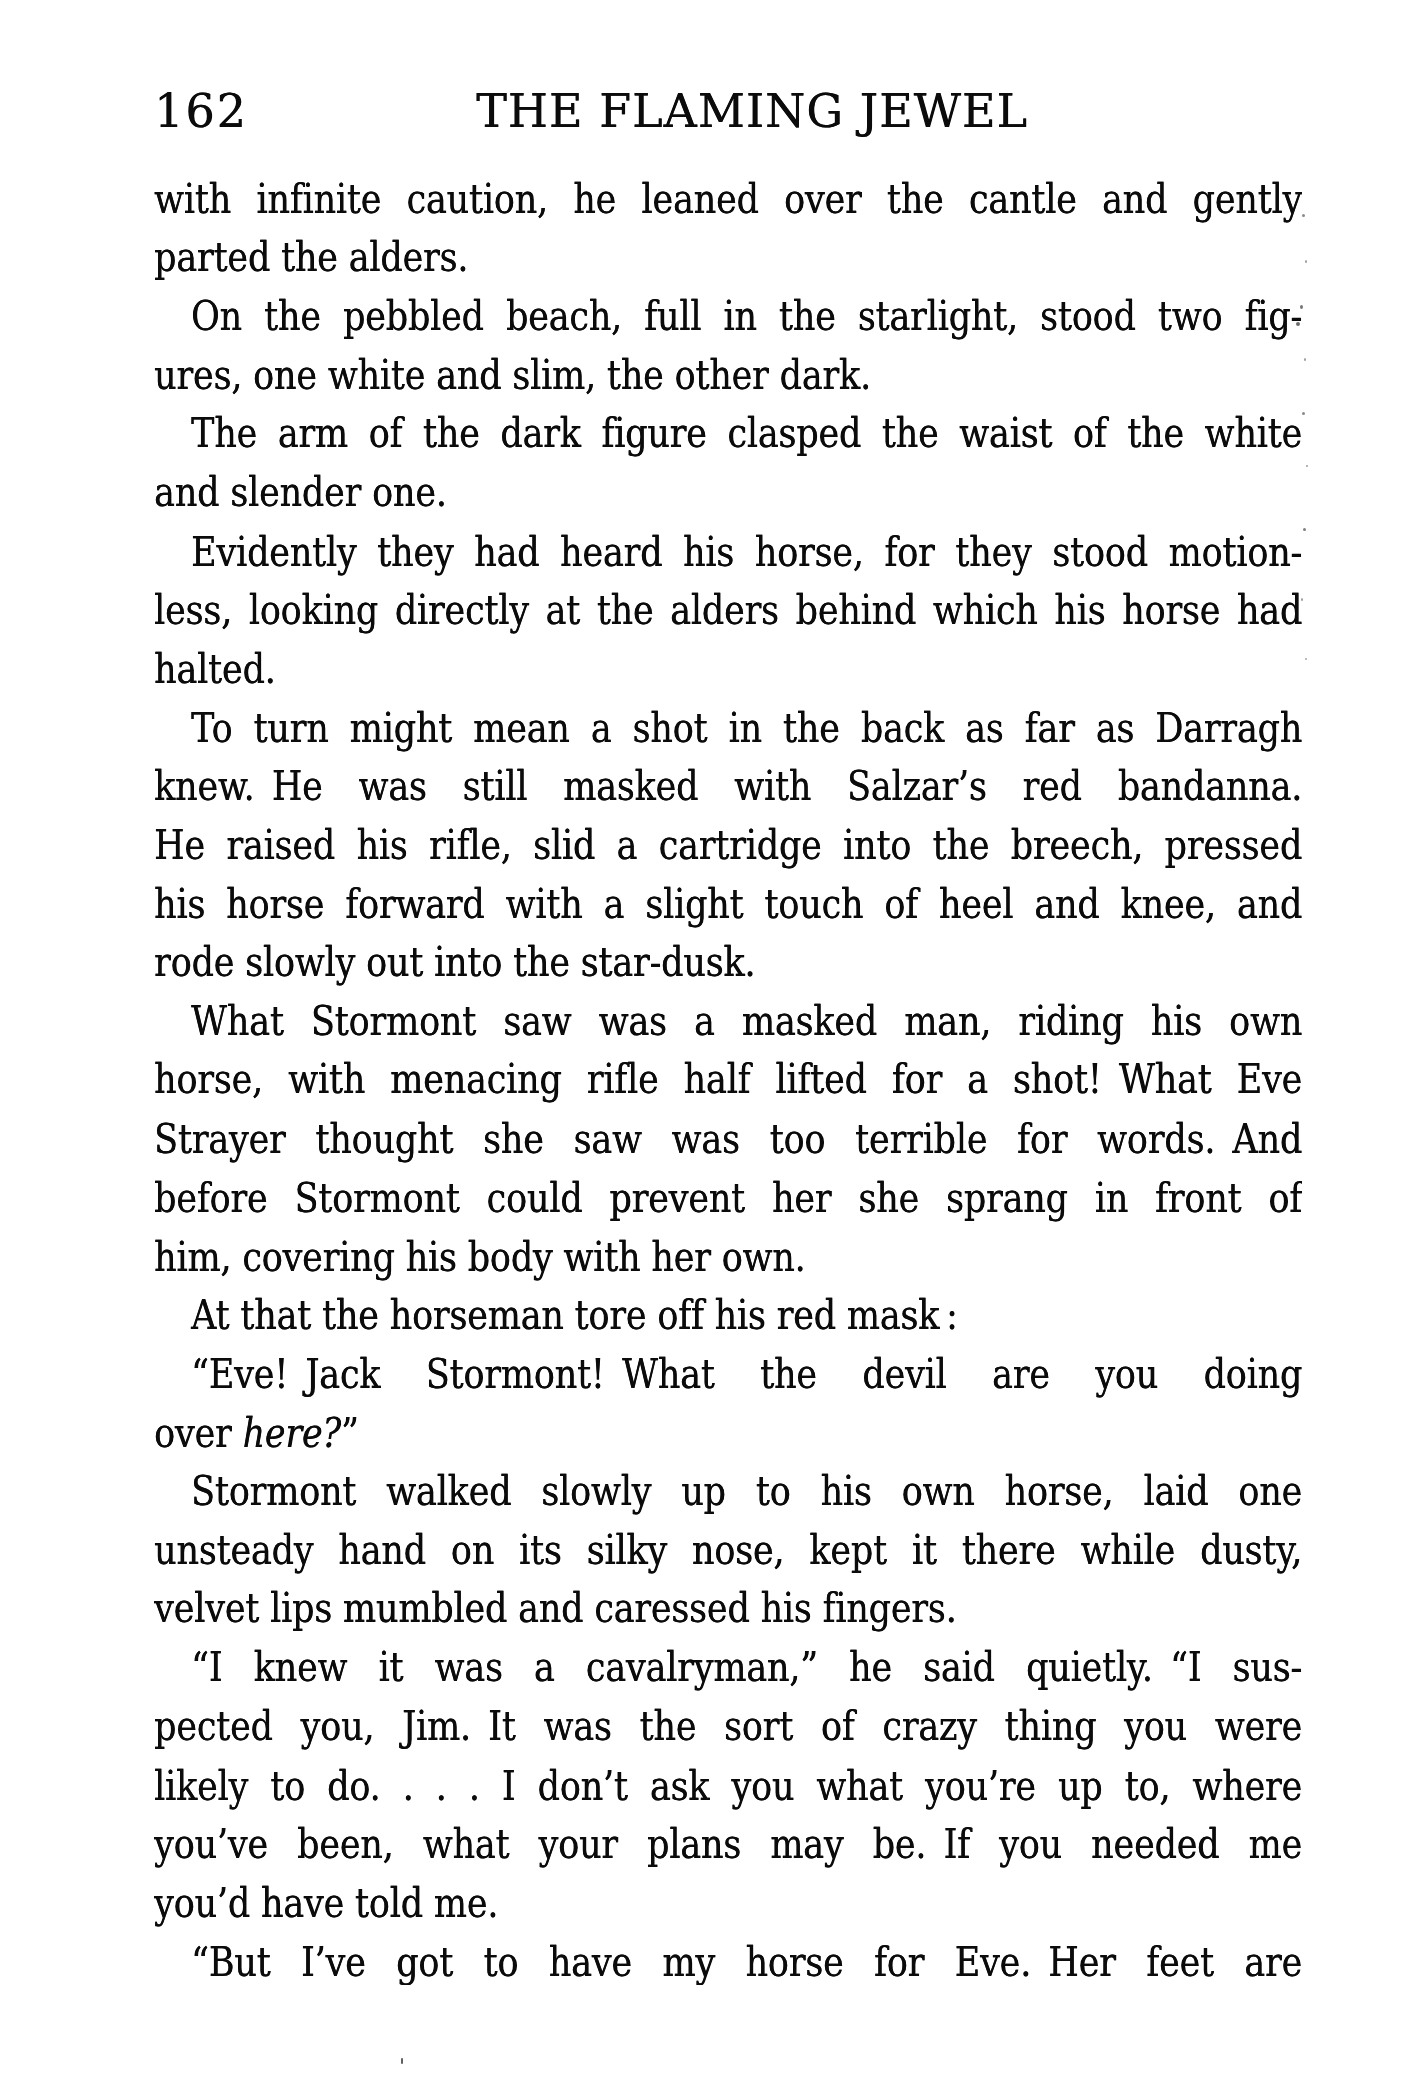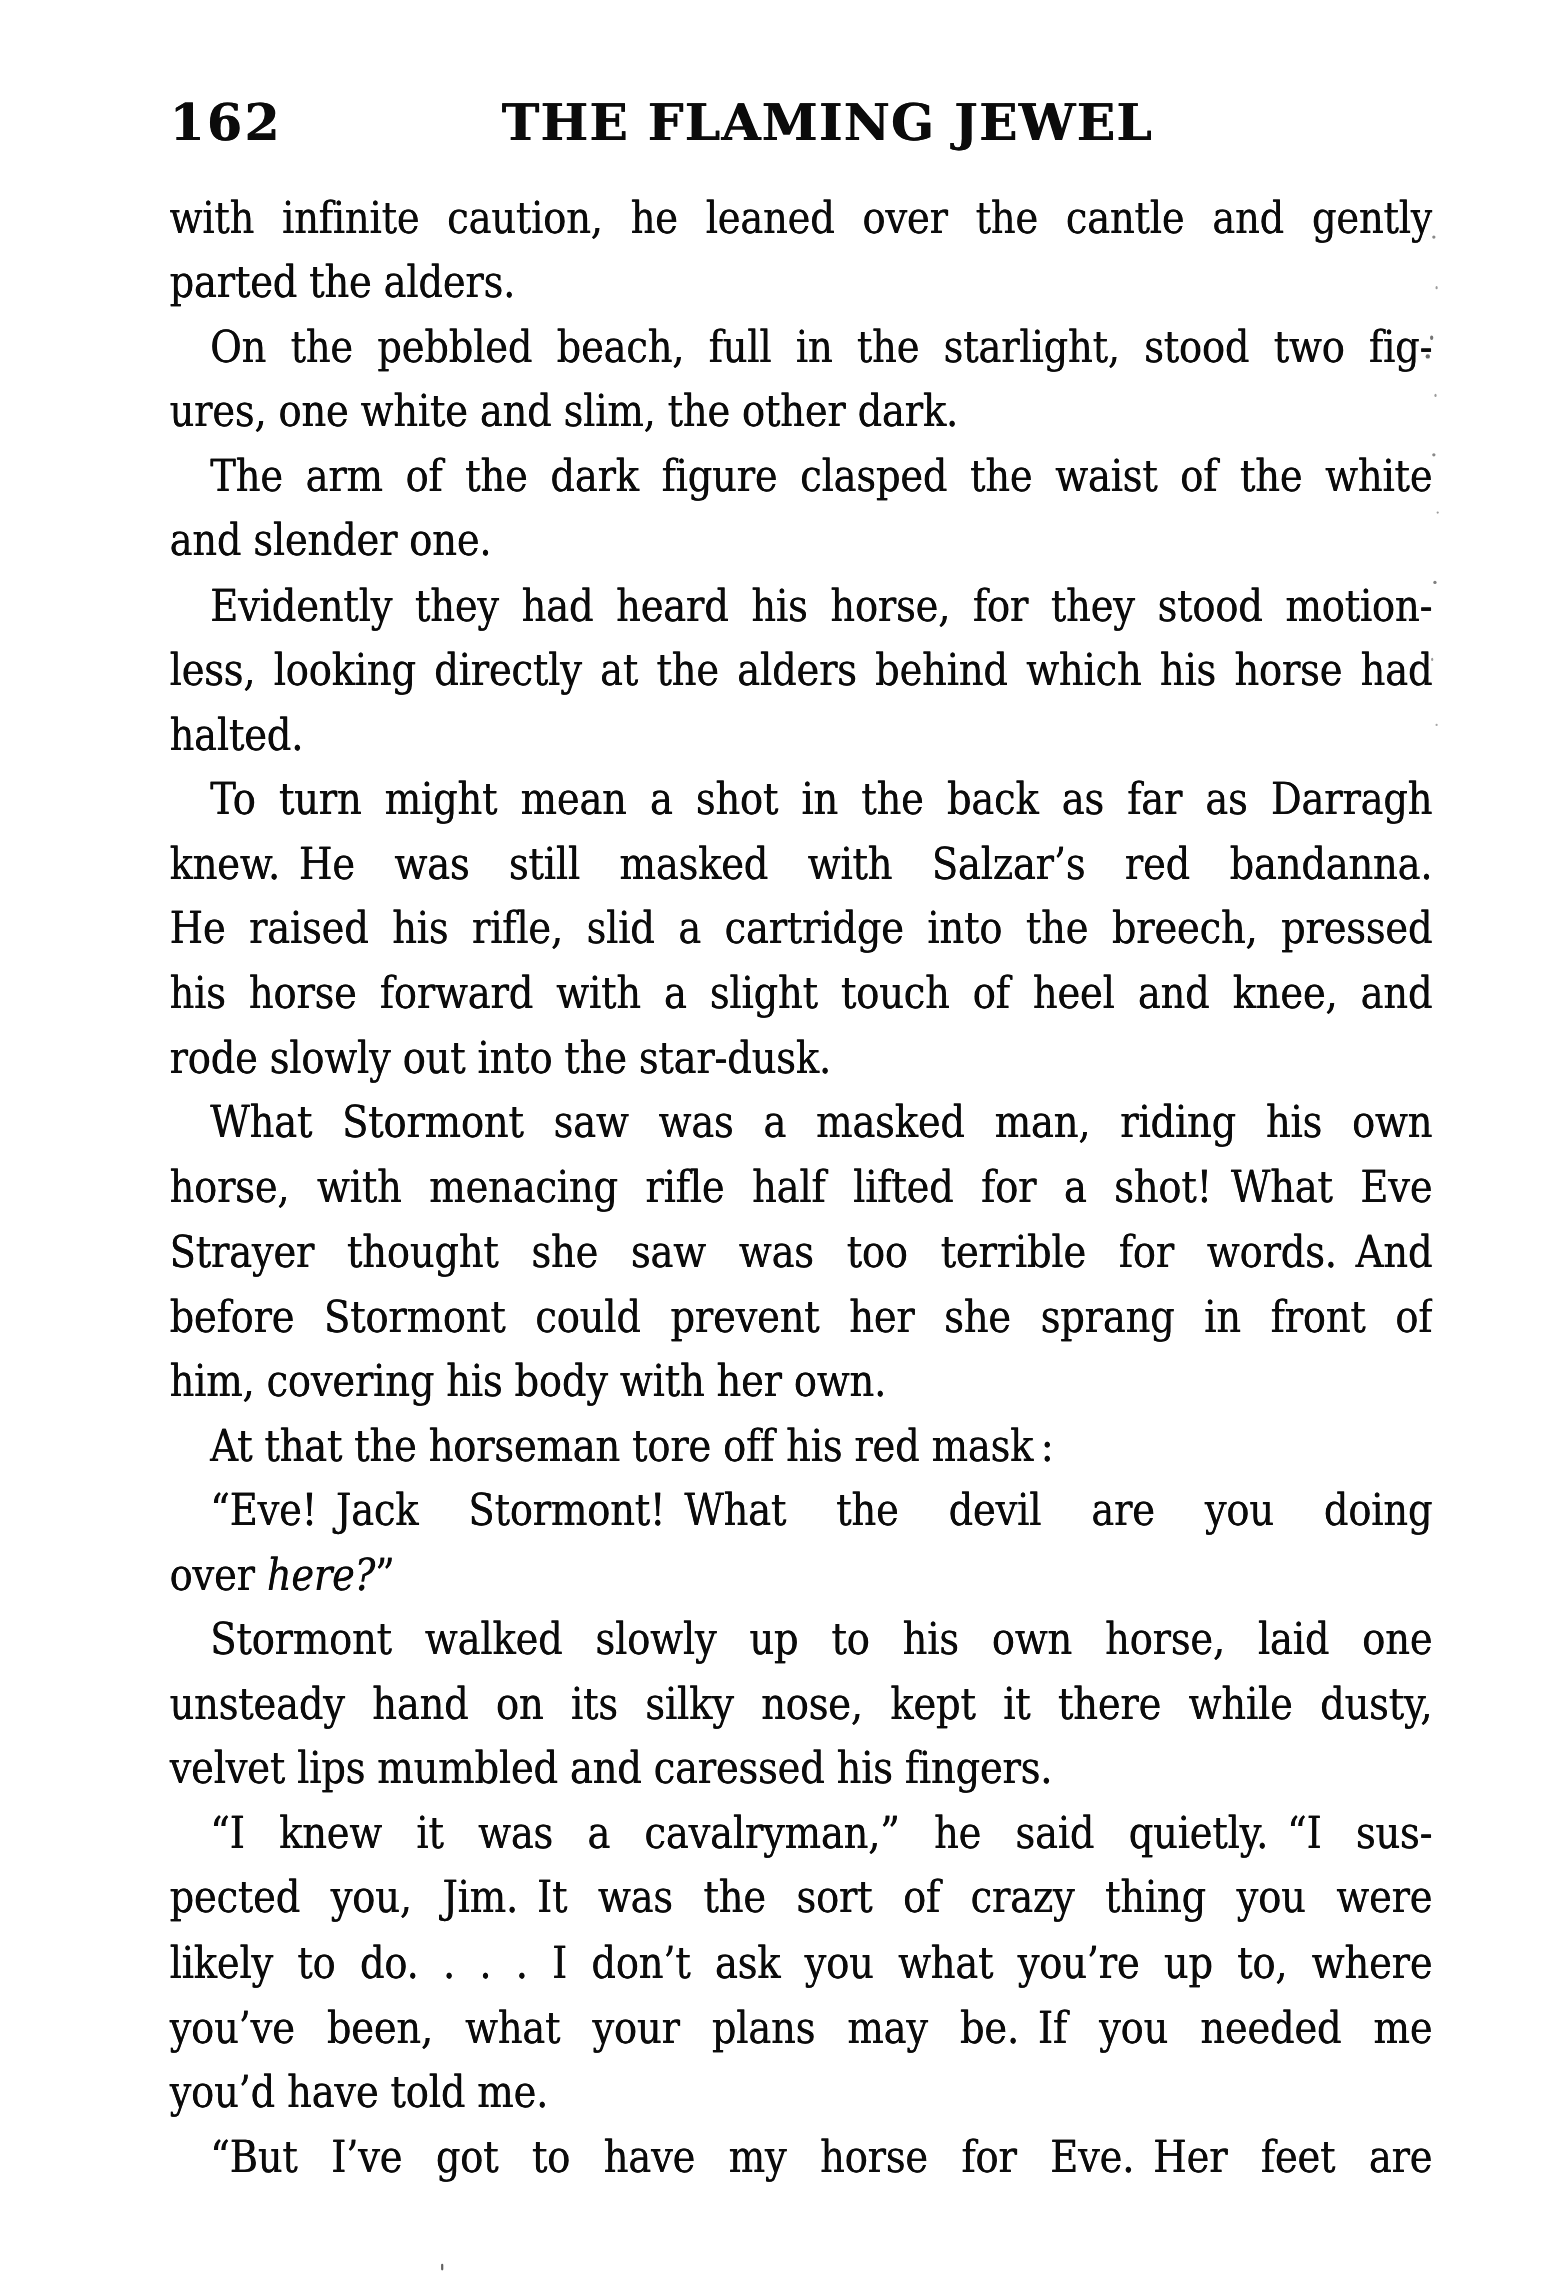--- a/index.html
+++ b/index.html
@@ -11,21 +11,21 @@
     color:#0b0b0b;
     font-family:"DejaVu Serif","Liberation Serif",serif;
     overflow:hidden;
   }
   .header {
     position:absolute;
     left:154px; top:88px;
     width:1148px; height:47px;
     line-height:47px;
     font-size:46px;
-    font-weight:bold;
+    font-weight:normal;
     white-space:nowrap;
   }
   .pagenum {
     position:absolute; left:0; top:0;
     letter-spacing:2px;
     text-shadow:0.4px 0 0 currentColor;
   }
   .title {
     position:absolute; left:60px; right:12px; top:0;
     text-align:center;

